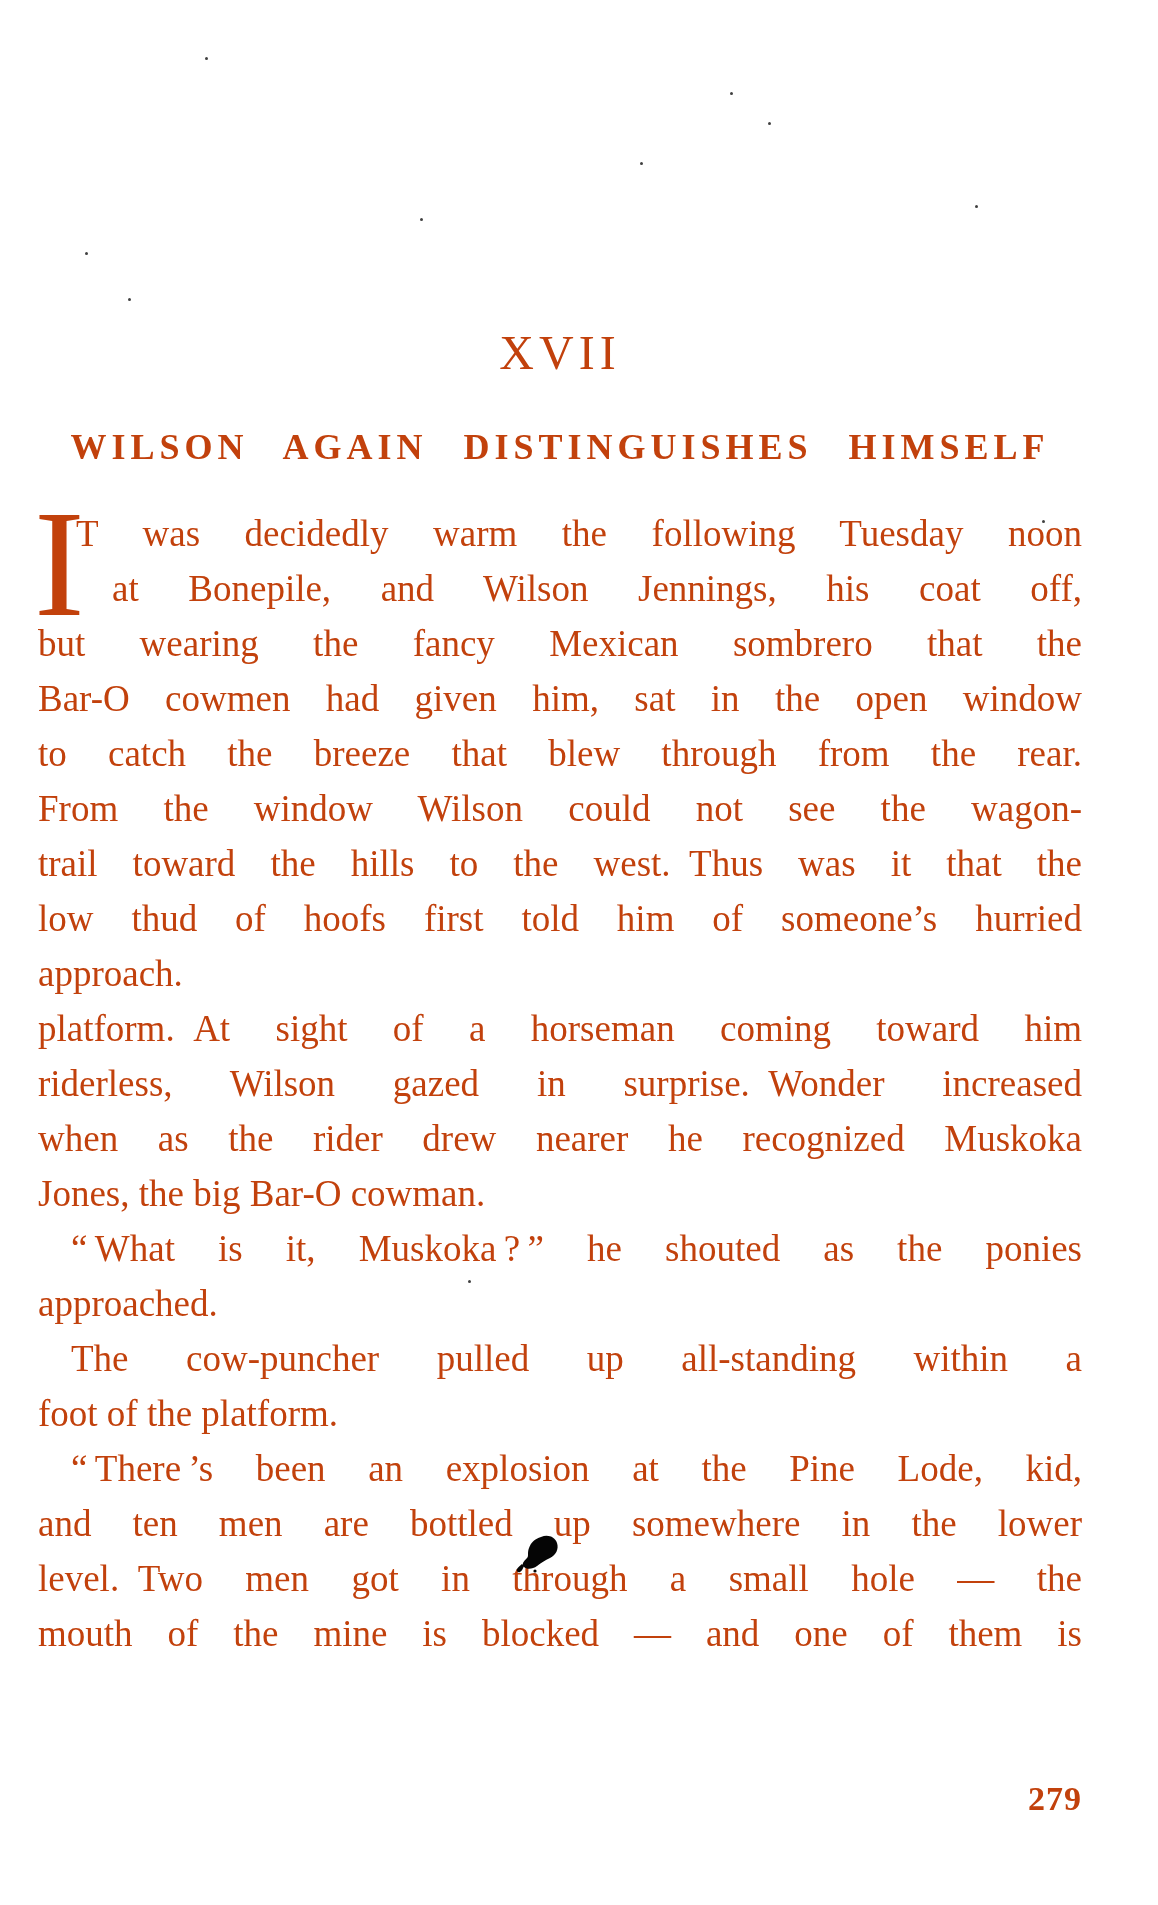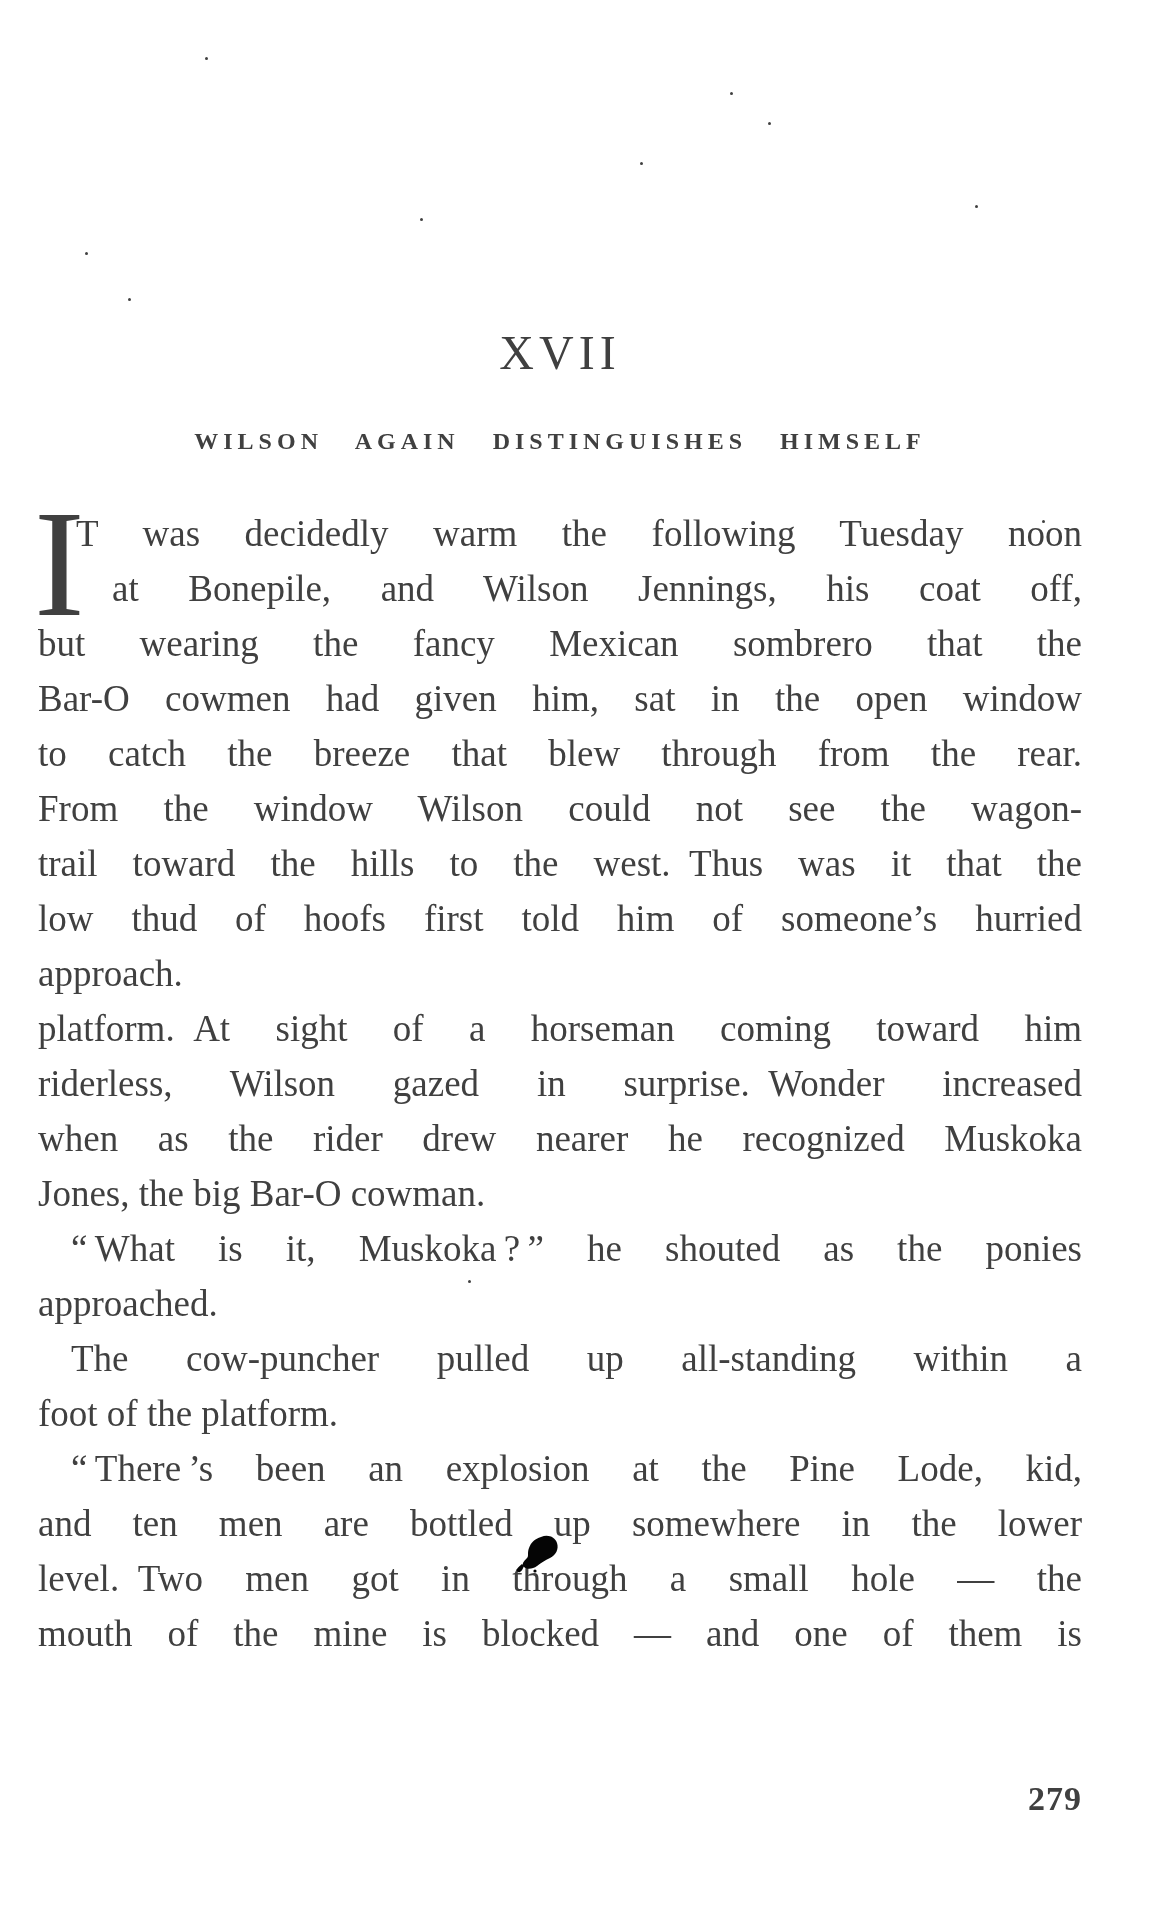--- a/index.html
+++ b/index.html
@@ -5,41 +5,41 @@
   html, body {
     margin: 0;
     padding: 0;
     background: #ffffff;
   }
   #page {
     position: relative;
     width: 1158px;
     height: 1905px;
     background: #ffffff;
-    color: #404040;
+    color: #c2410c;
     font-family: "Liberation Serif", serif;
     overflow: hidden;
   }
   .chapter-number {
     position: absolute;
     top: 329px;
     left: 38px;
     width: 1044px;
     text-align: center;
     font-size: 48px;
     line-height: 1;
     letter-spacing: 5px;
   }
   .chapter-title {
     position: absolute;
     top: 429px;
     left: 38px;
     width: 1044px;
     text-align: center;
-    font-size: 24px;
+    font-size: 36px;
     line-height: 1;
     font-weight: 700;
     letter-spacing: 5px;
     word-spacing: 22px;
     white-space: nowrap;
   }
   .body-block {
     position: absolute;
     top: 506px;
     left: 38px;

